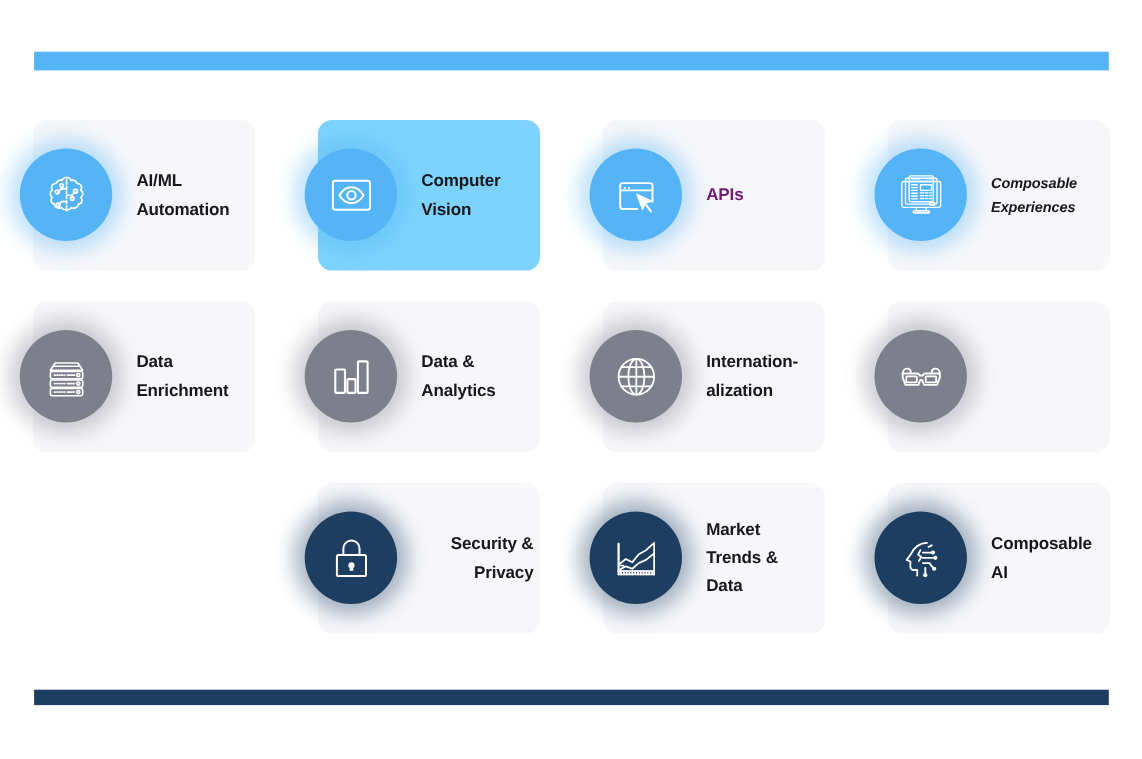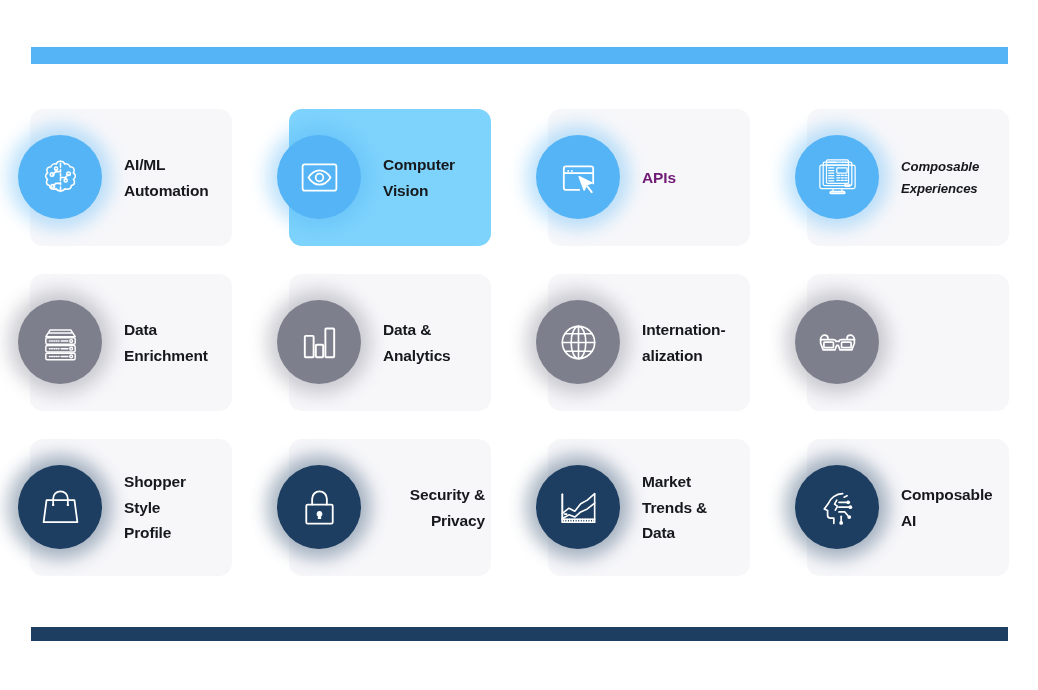--- a/index.html
+++ b/index.html
@@ -252,34 +252,20 @@
       <path d="M9 28v5l3.5 9h16l2.5-6h2l2.5 6h16l3.5-9v-5"></path>
       <path d="M9 28h17.5c1.6 0 3 .9 3.6 2.2M55 28H37.5c-1.6 0-3 .9-3.6 2.2"></path>
       <rect x="13.5" y="31.5" width="13" height="7.5" rx="1"></rect>
       <rect x="37.5" y="31.5" width="13" height="7.5" rx="1"></rect>
       <path d="M30 30.5h4"></path>
     </svg>
           </div>
         </div>
       </div>
       <div class="grid-row">
-        <div class="card col0" style="background: rgb(247, 247, 250);">
-          <div class="icon-halo" style="background: rgb(29, 62, 97);"></div>
-          <div class="icon-circle" style="background: rgb(29, 62, 97);">
-    <svg viewBox="0 0 64 64" fill="none" stroke="#ffffff" stroke-width="2.4" stroke-linecap="round" stroke-linejoin="round">
-      <path d="M13 22h38l4 30H9z"></path>
-      <path d="M22 28v-8a10 10 0 0120 0v8"></path>
-      <circle cx="22" cy="28.5" r="1.6" fill="#ffffff" stroke="none"></circle>
-      <circle cx="42" cy="28.5" r="1.6" fill="#ffffff" stroke="none"></circle>
-    </svg>
-          </div>
-          <div class="card-label" style="color: rgb(23, 24, 28);">Shopper
-Style
-Profile</div>
-        </div>
         <div class="card col1" style="background: rgb(247, 247, 250); text-align: right;">
           <div class="icon-halo" style="background: rgb(29, 62, 97);"></div>
           <div class="icon-circle" style="background: rgb(29, 62, 97);">
     <svg viewBox="0 0 64 64" fill="none" stroke="#ffffff" stroke-width="2.5" stroke-linecap="round" stroke-linejoin="round">
       <rect x="14" y="28" width="36" height="26" rx="2"></rect>
       <path d="M22 28v-8a10 10 0 0120 0v8"></path>
       <path d="M32 37.5a3.2 3.2 0 00-1.6 6v3.4h3.2v-3.4A3.2 3.2 0 0032 37.5z" fill="#ffffff" stroke="#ffffff" stroke-width="1.4"></path>
     </svg>
           </div>
           <div class="card-label" style="color: rgb(23, 24, 28);">Security &amp;

